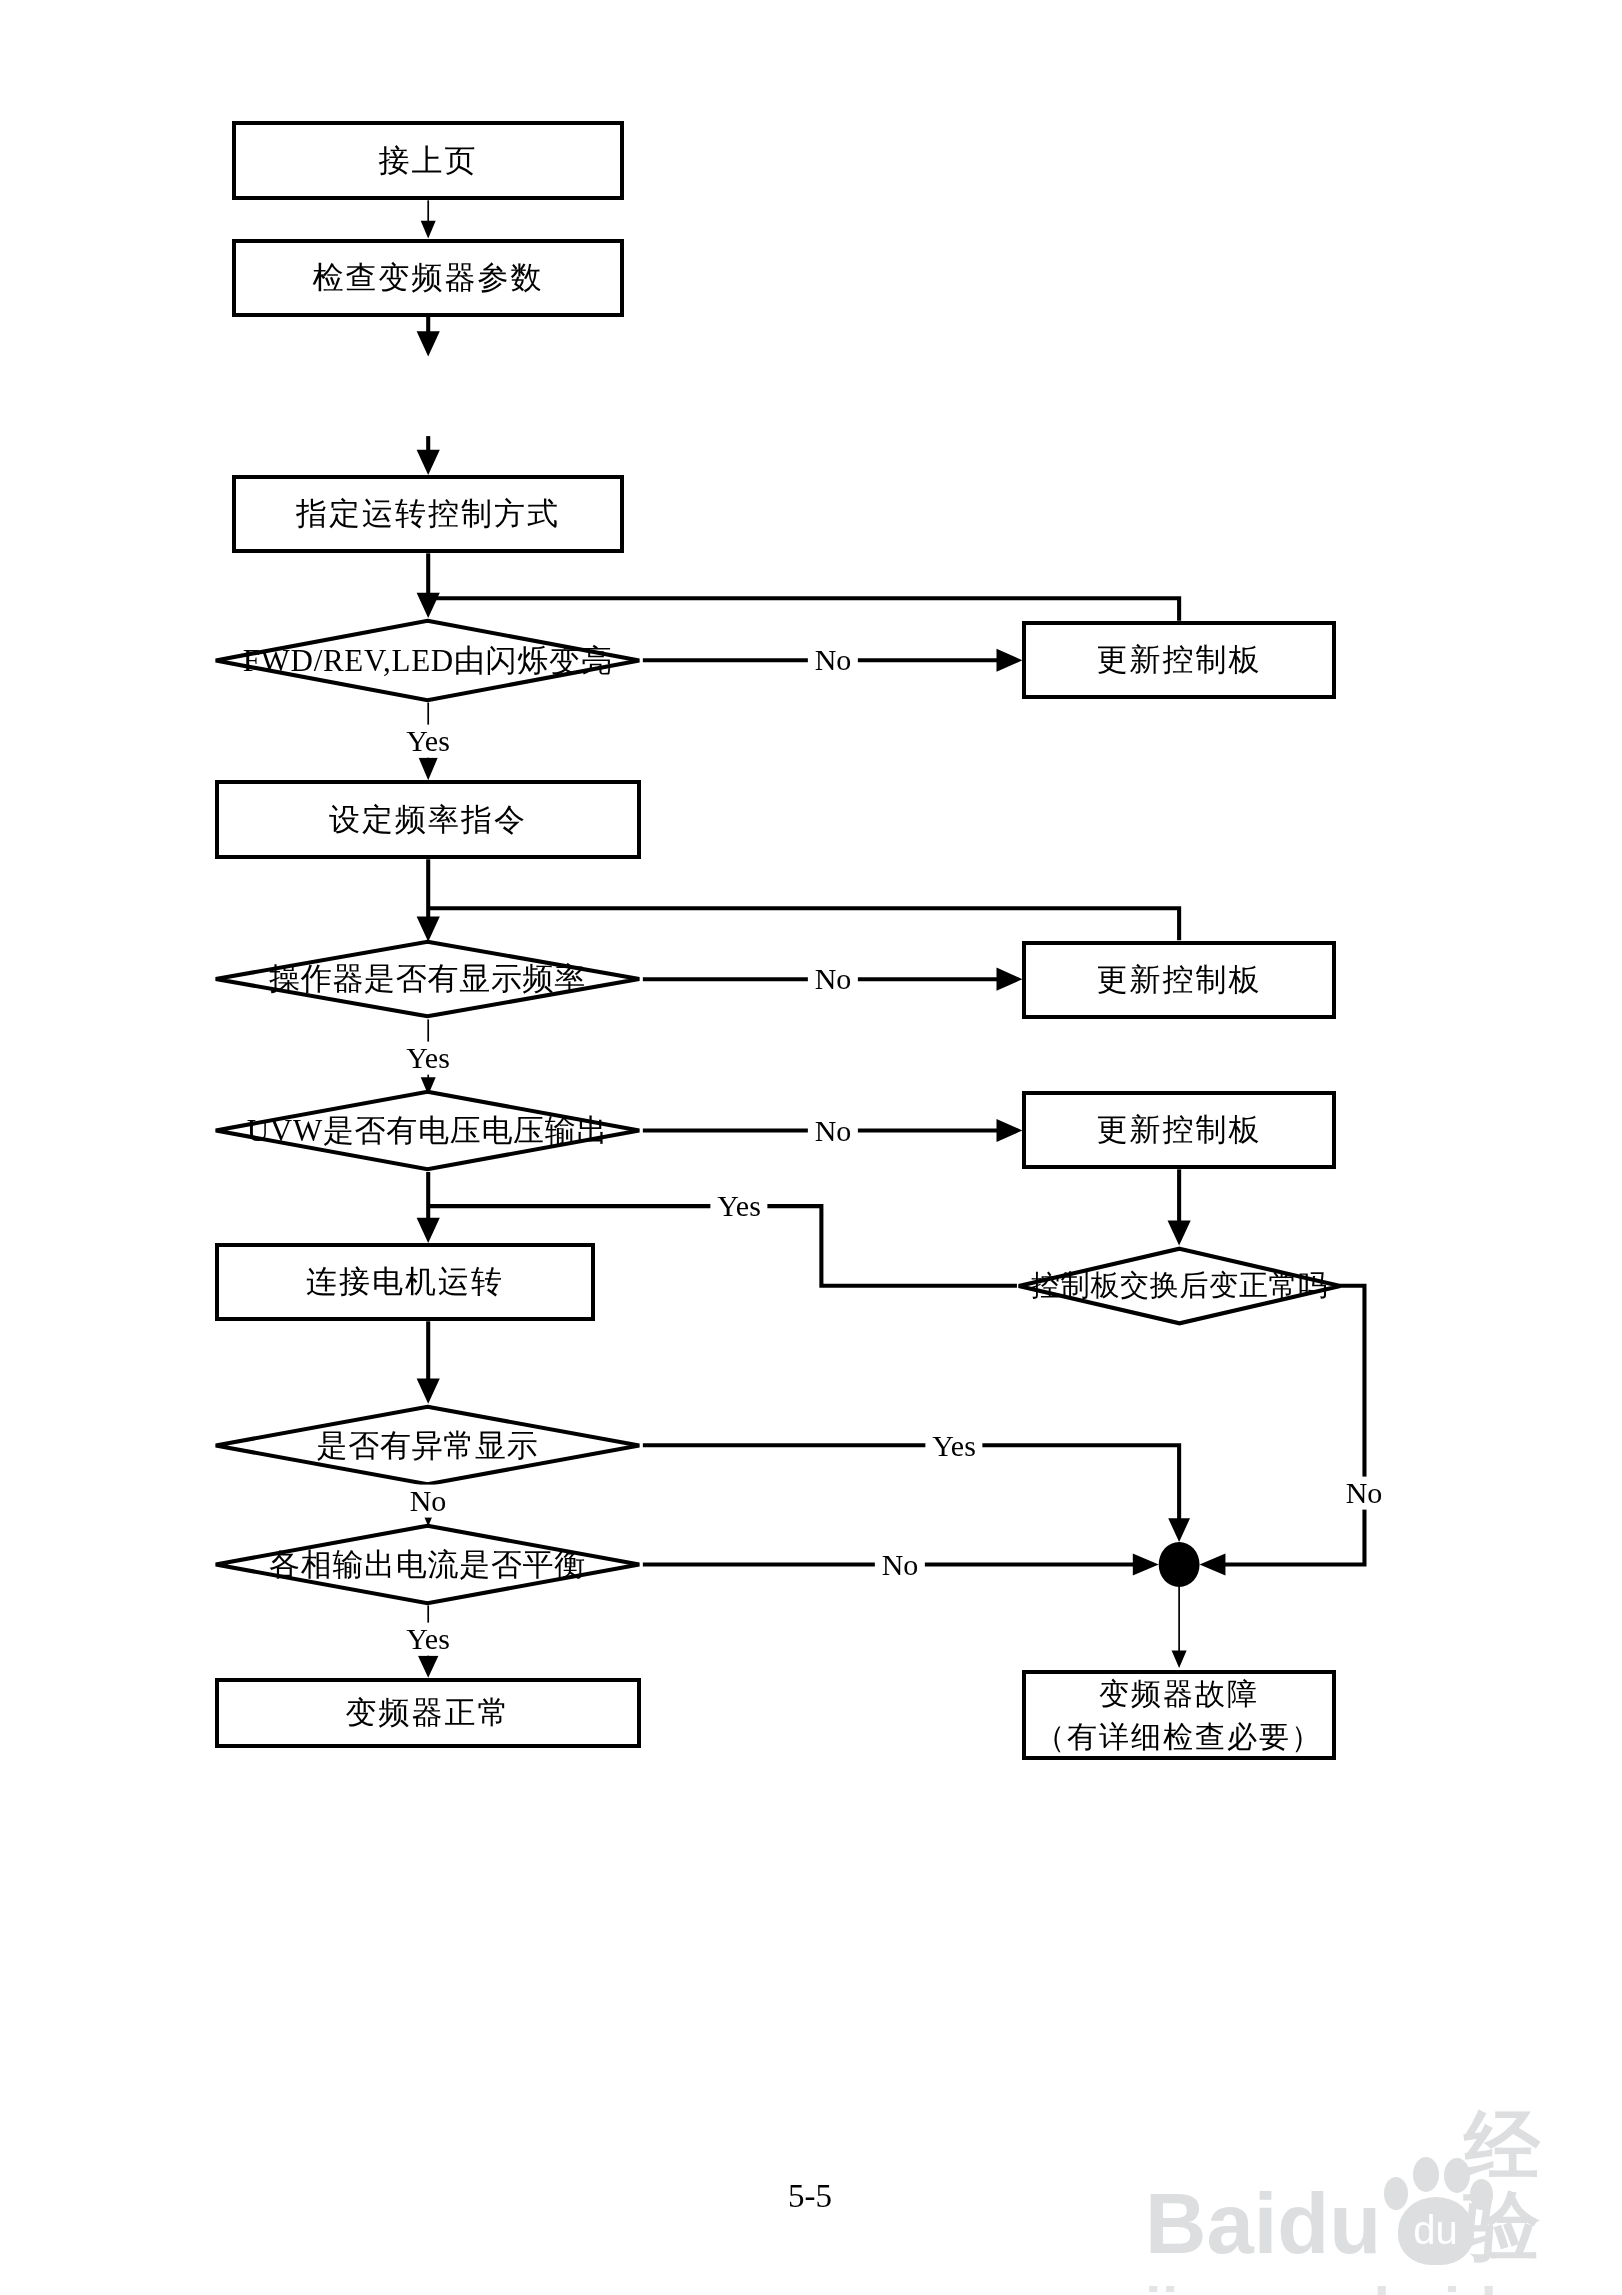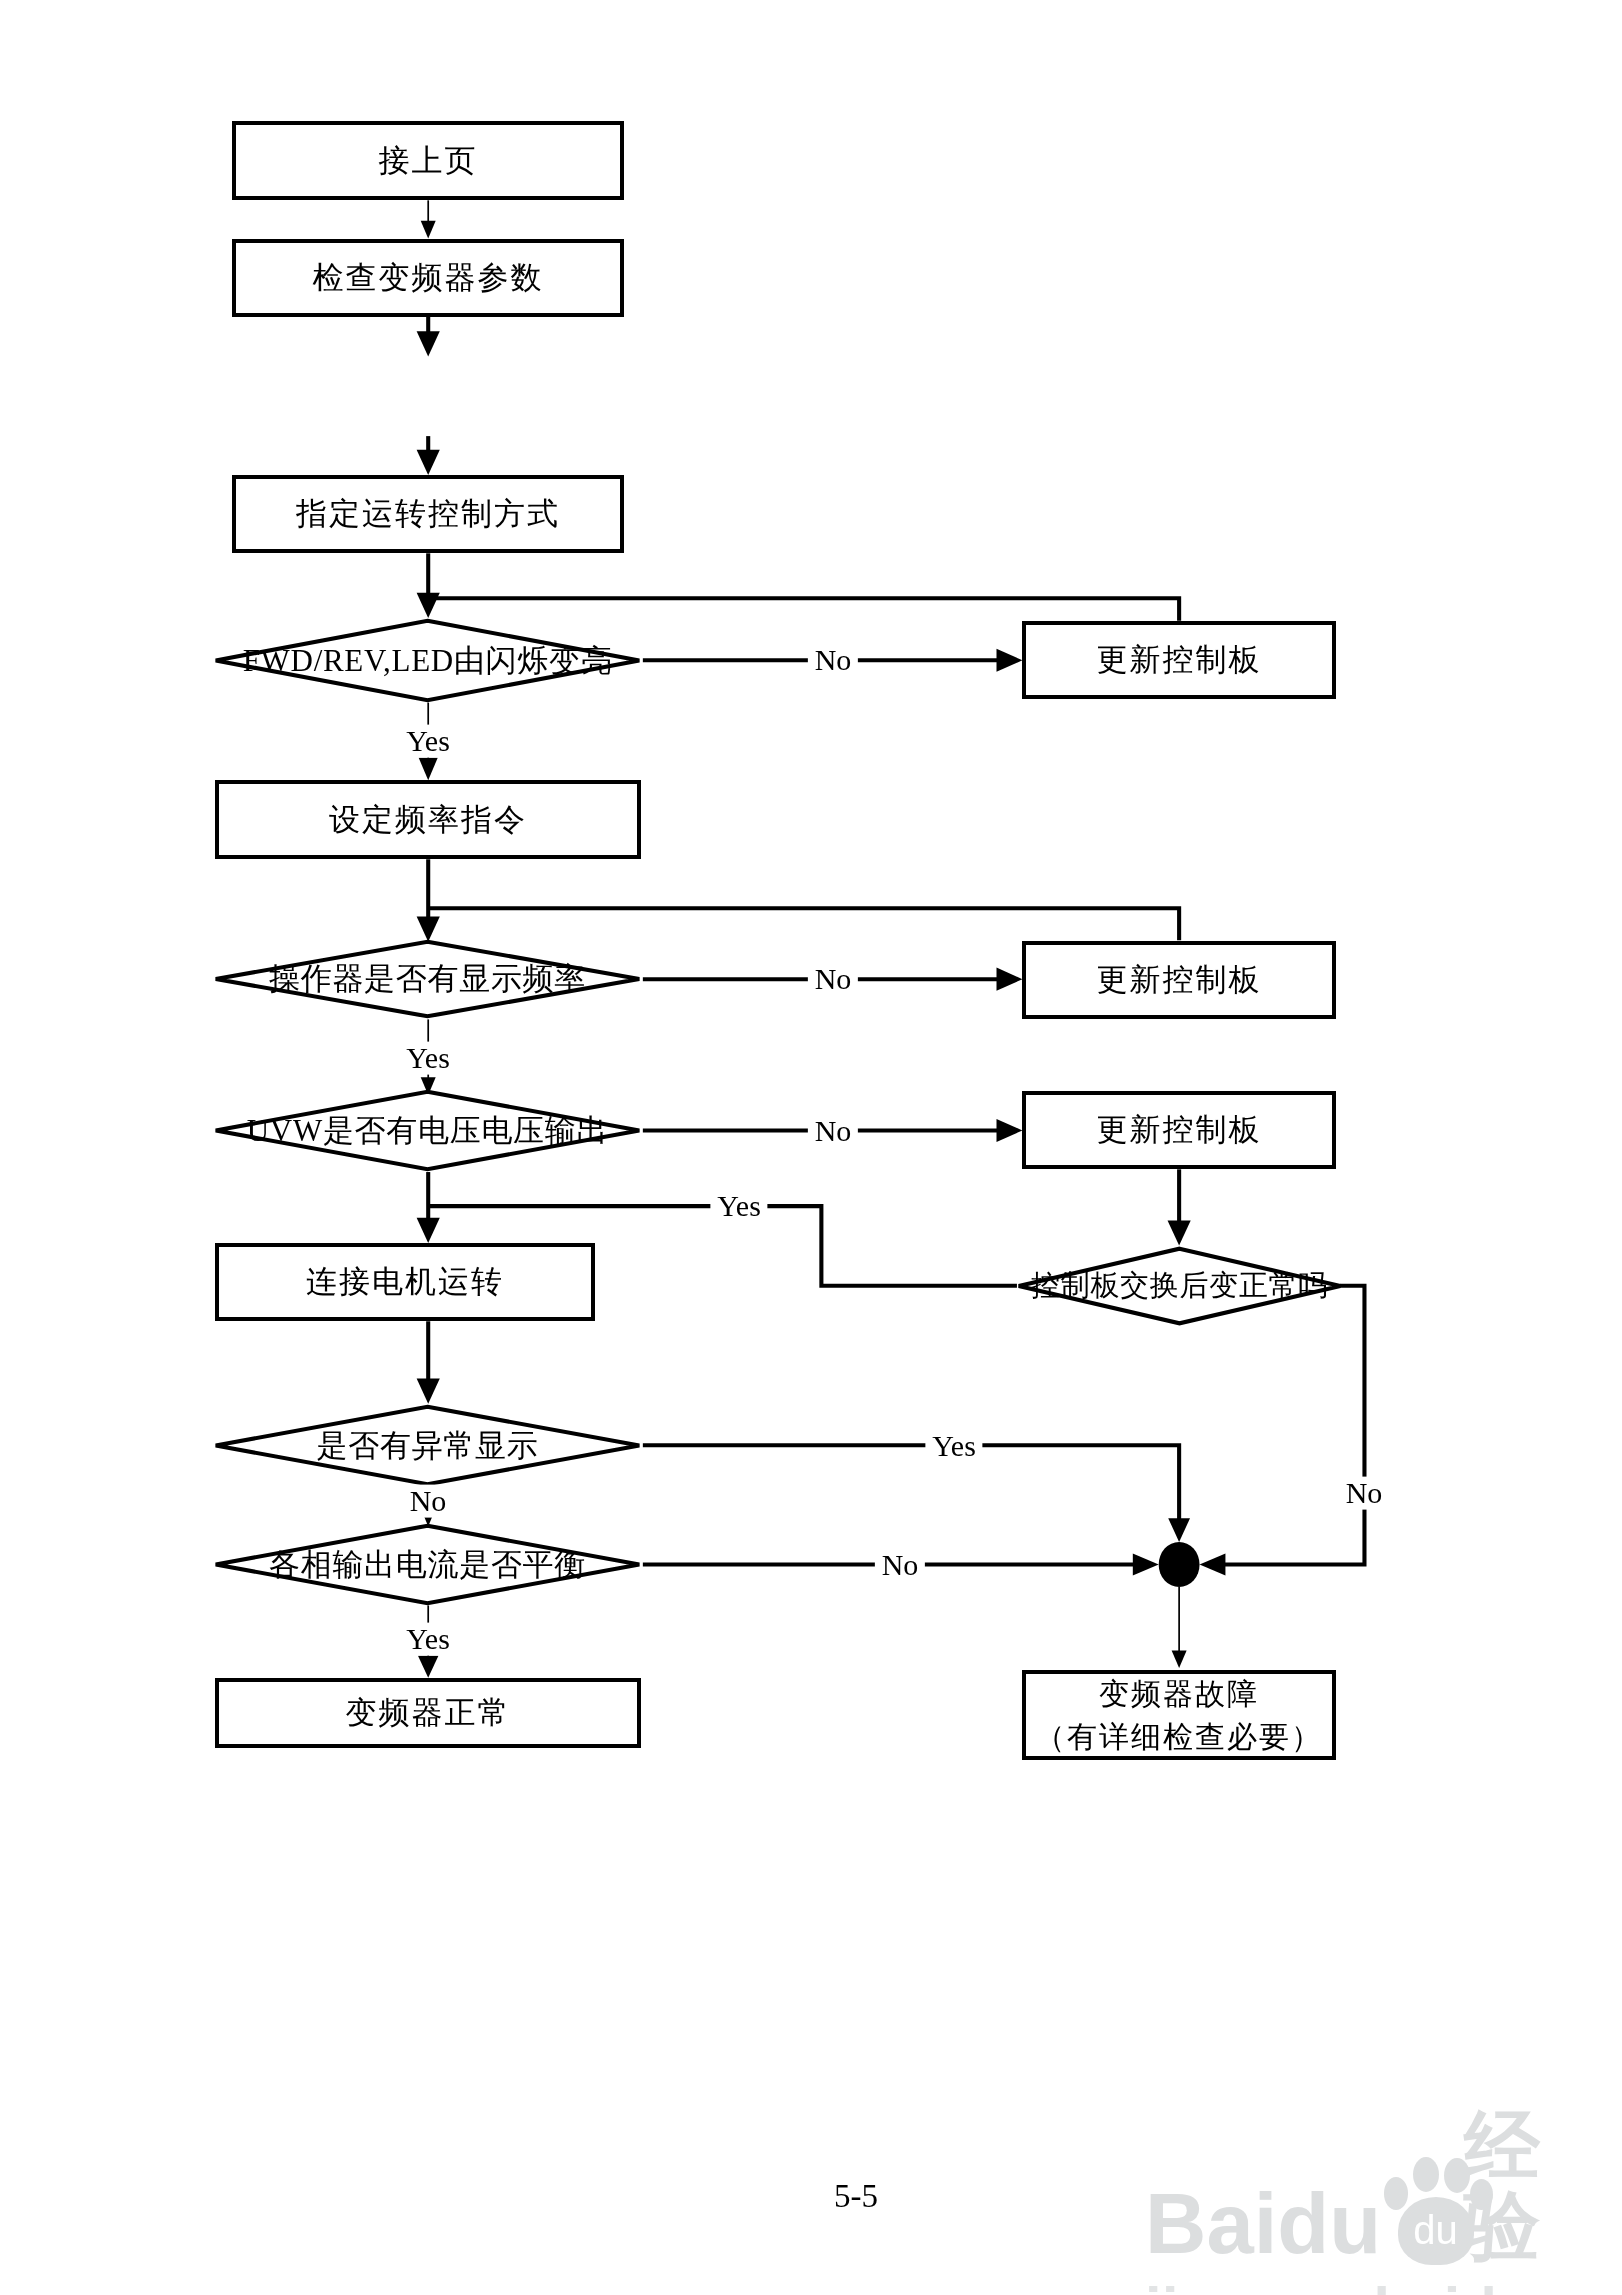--- a/index.html
+++ b/index.html
@@ -23,21 +23,21 @@
   .diamond{background:transparent;font-size:31px;letter-spacing:0.7px;}
   .diamond svg{position:absolute;left:0;top:0;width:100%;height:100%;}
   .diamond .dlabel{position:relative;z-index:2;}
   .elabel{
     position:absolute;z-index:3;transform:translate(-50%,-50%);
     background:#ffffff;padding:1.4px 6.8px;font-size:30px;line-height:1;color:#000;text-align:center;
   }
   .fault-box{flex-direction:column;line-height:1.45;font-size:30px;}
   .page-number{
     position:absolute;left:742px;top:2178px;width:136px;z-index:2;
-    text-align:right;font-size:33px;color:#000;
+    text-align:center;font-size:33px;color:#000;
   }
   
   .watermark{
     position:absolute;left:1145px;top:2106px;width:423px;z-index:0;
     color:#dcdedf;font-family:"Liberation Sans","DejaVu Sans",sans-serif;
     user-select:none;
   }
   .wm-row1{display:flex;align-items:flex-end;}
   .wm-baidu{font-size:85px;font-weight:bold;line-height:1;}
   .wm-cn{font-size:76px;font-weight:bold;line-height:1.05;margin-left:5.5px;}

